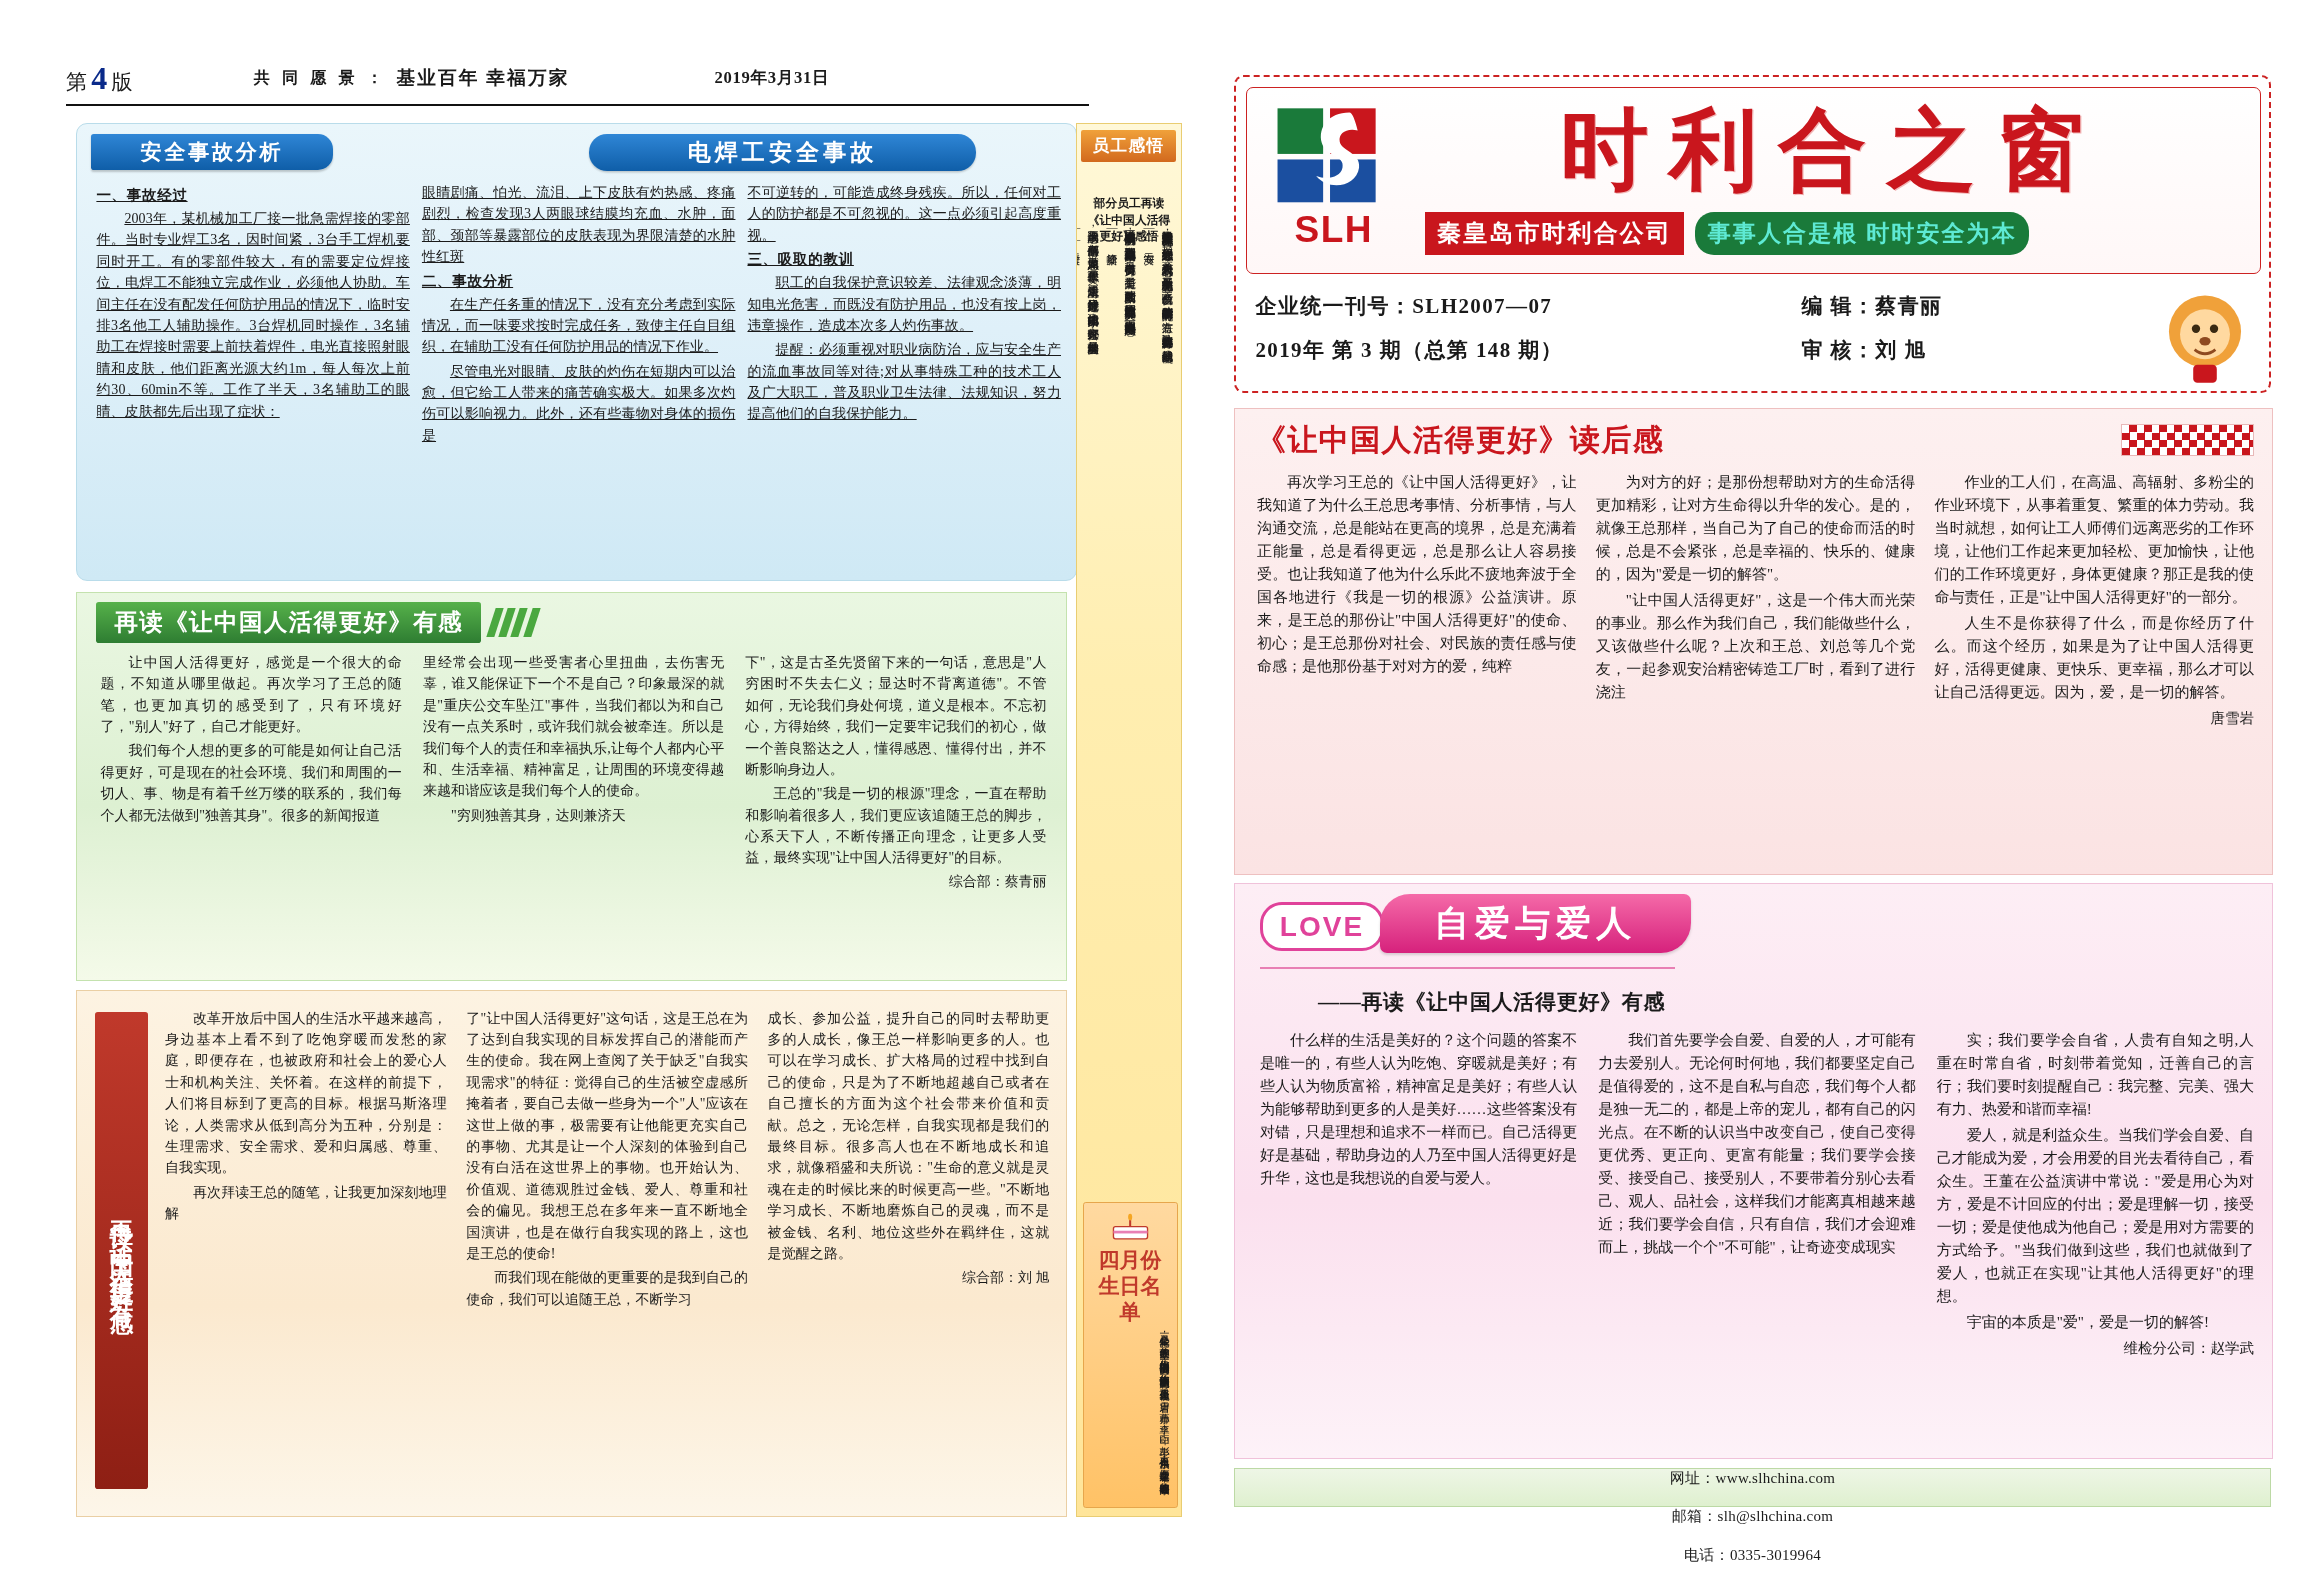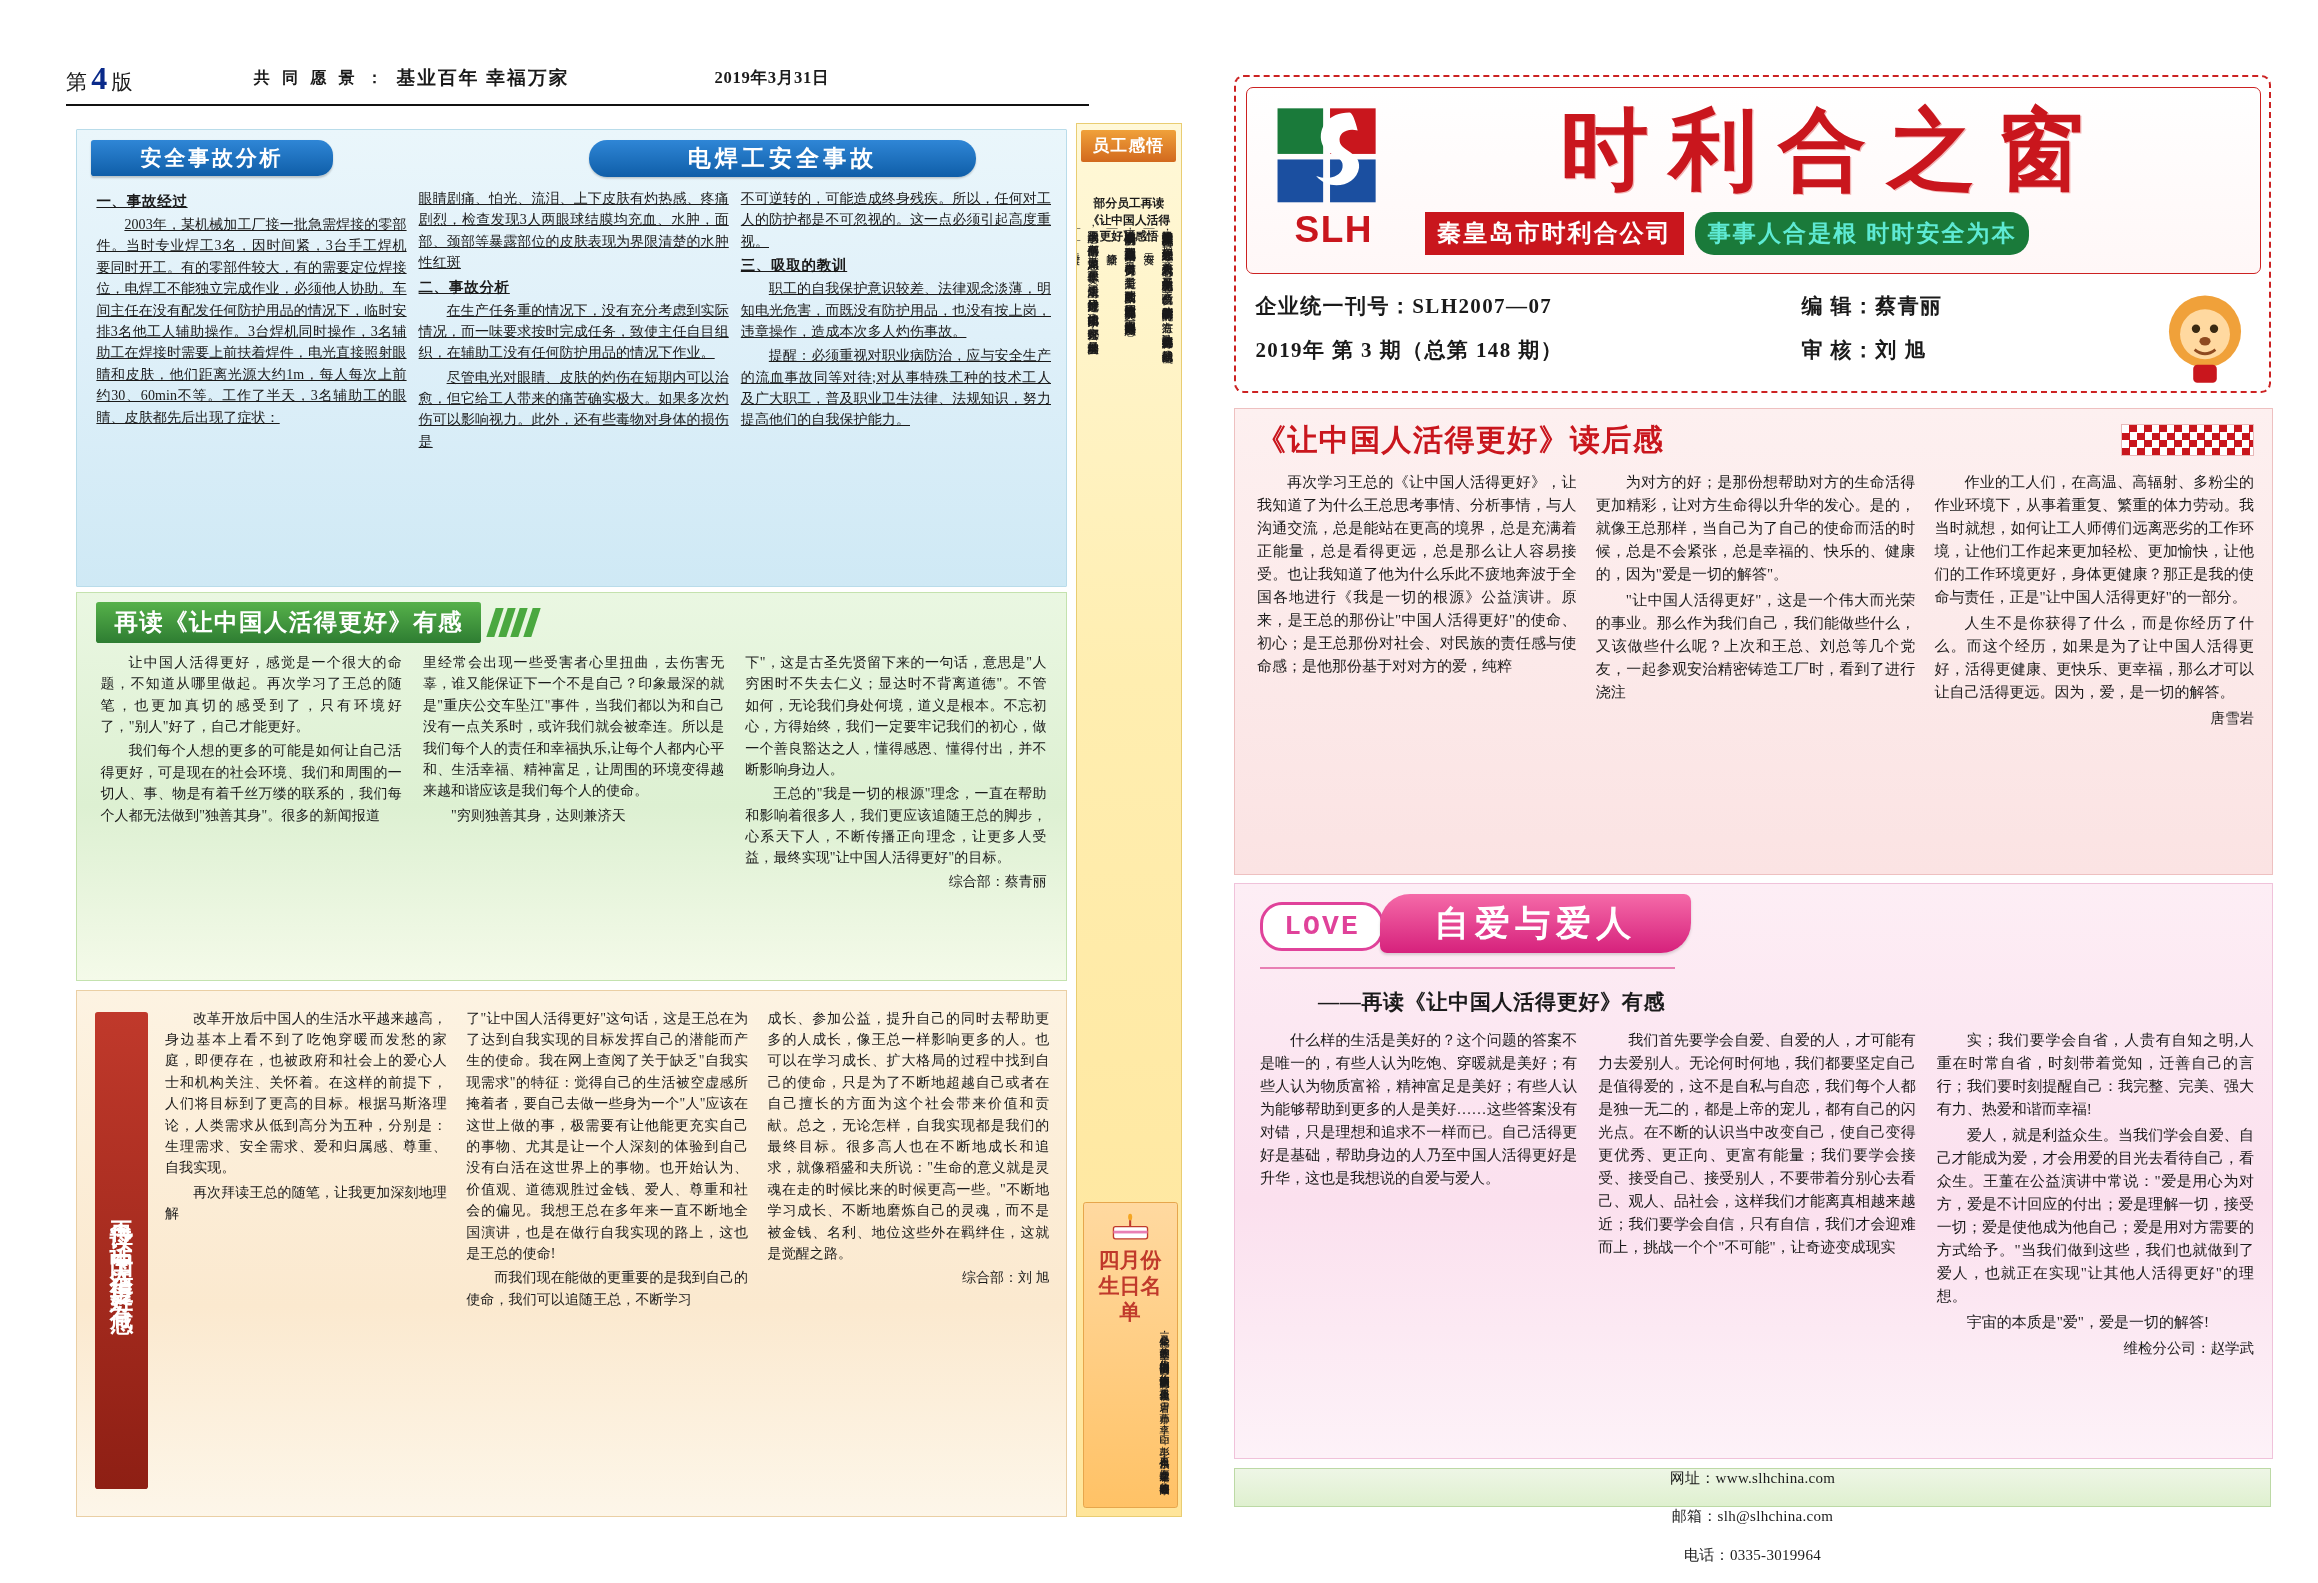--- a/index.html
+++ b/index.html
@@ -79,26 +79,27 @@
     position: absolute;
     left: 66px; top: 104px;
     width: 1023px;
     height: 2.1px;
     background: #111;
   }
 
   
   .blk-safety {
     position: absolute;
-    left: 76px; top: 129px;
+    left: 76px; top: 123px;
     width: 989px; height: 456px;
     background: linear-gradient(180deg,#eaf6fb 0%, #dff0f9 45%, #cfe9f5 100%);
     border: 0.7px solid #b9dcea;
-    border-radius: 1px;
-    overflow: hidden;
+    border-radius: 11px;
+    overflow: hidden;
+    padding-left: 10px;
   }
   .ribbon-blue {
     position: absolute;
     left: 14px; top: 9.7px;
     width: 242px; height: 36px;
     background: linear-gradient(180deg,#2f86d6,#0f5ea8);
     border-radius: 2.8px 15px 15px 2.8px;
     color: #fff;
     font-size: 21px;
     font-weight: bold;
@@ -474,21 +475,21 @@
     border: 0.7px solid #f0c2da;
     overflow: hidden;
   }
   .love-badge {
     position: absolute;
     left: 25px; top: 18px;
     width: 118px; height: 43px;
     border: 3.5px solid #e0429a;
     border-radius: 22px;
     color: #e0429a;
-    font-family: Liberation Mono, monospace;
+    font-family: Liberation Sans, sans-serif;
     font-size: 28px;
     font-weight: bold;
     letter-spacing: 2.1px;
     display: flex; align-items: center; justify-content: center;
     background: #fff;
   }
   .pink-ribbon {
     position: absolute;
     left: 145px; top: 9.7px;
     width: 311px; height: 59px;

